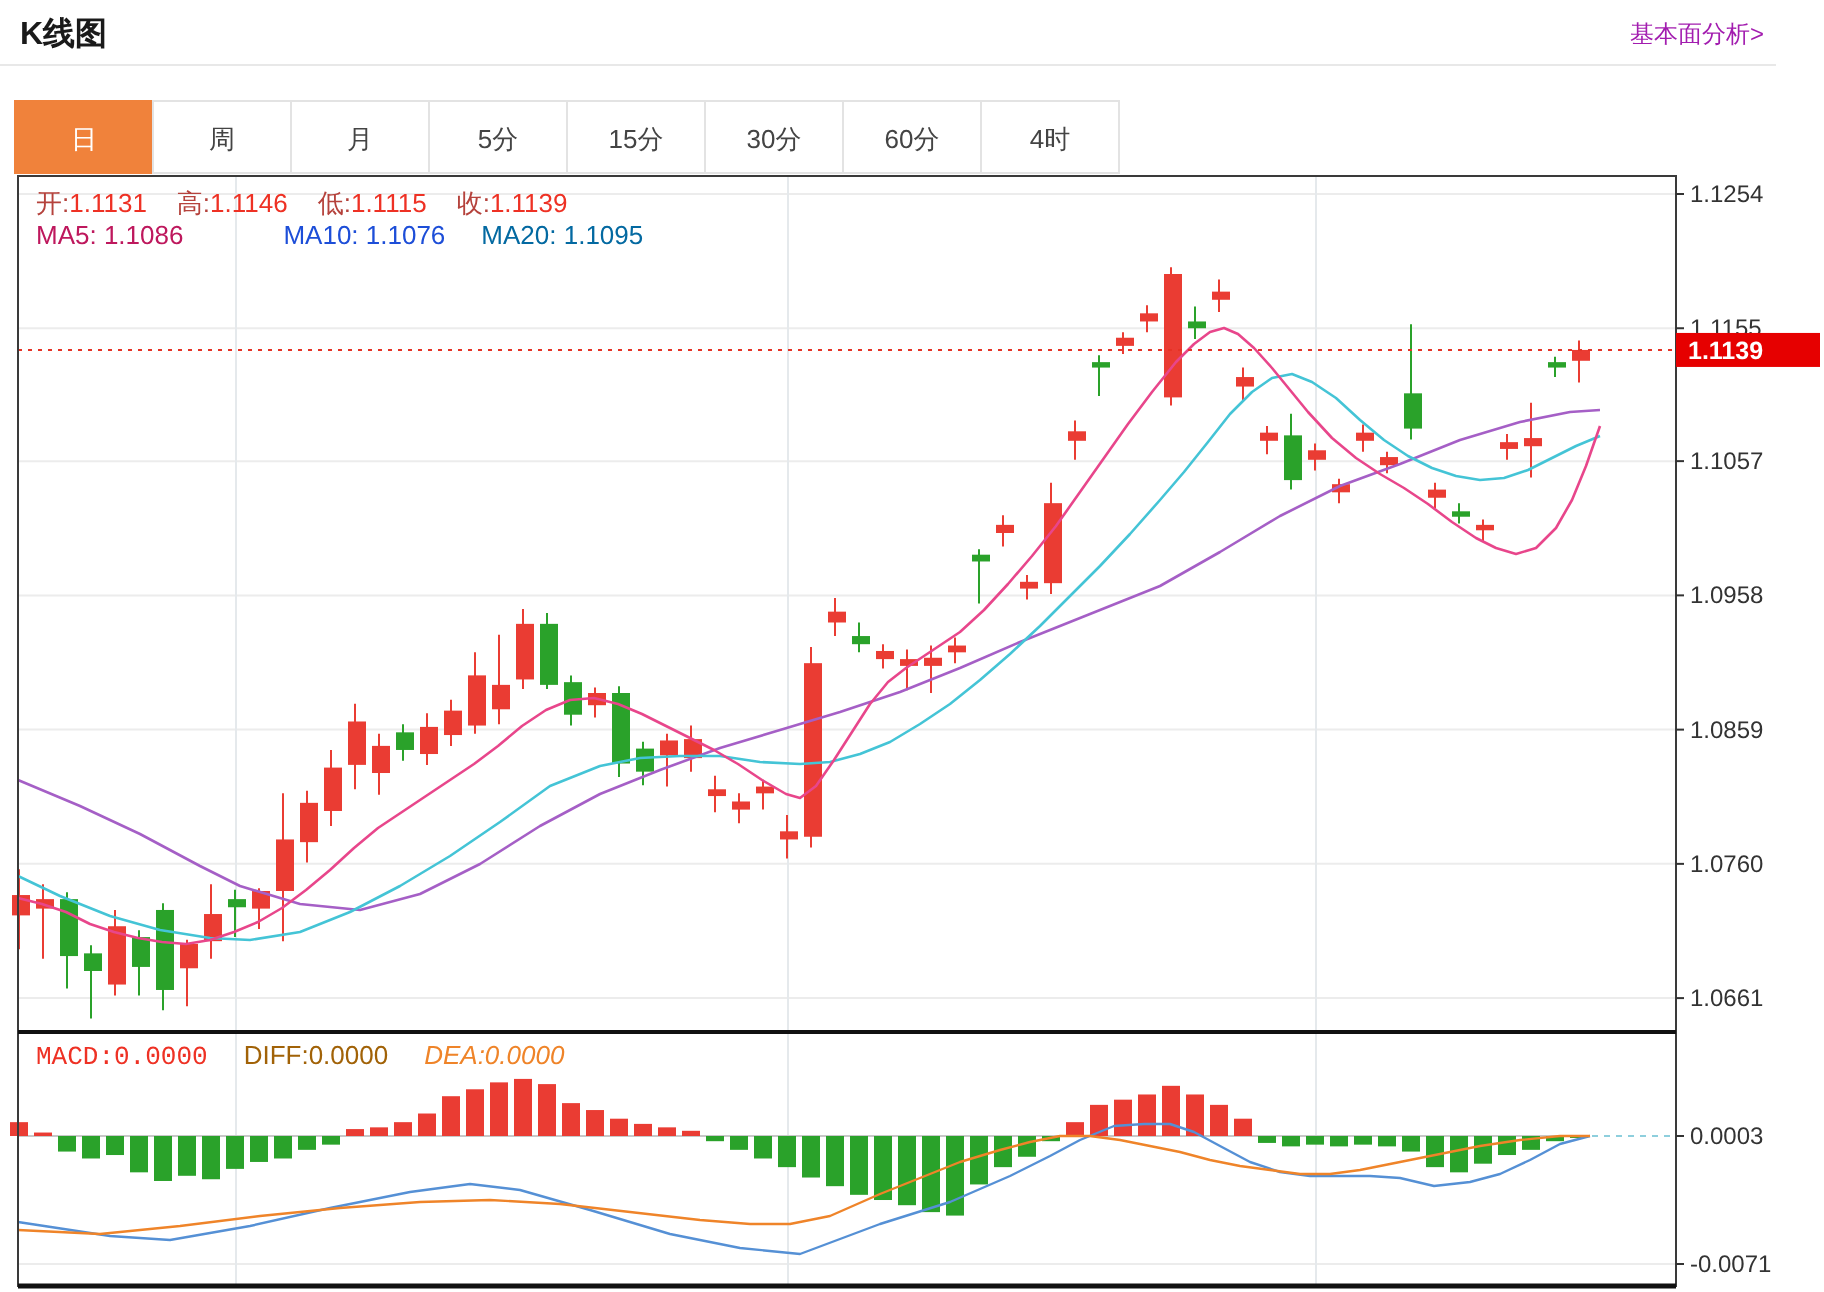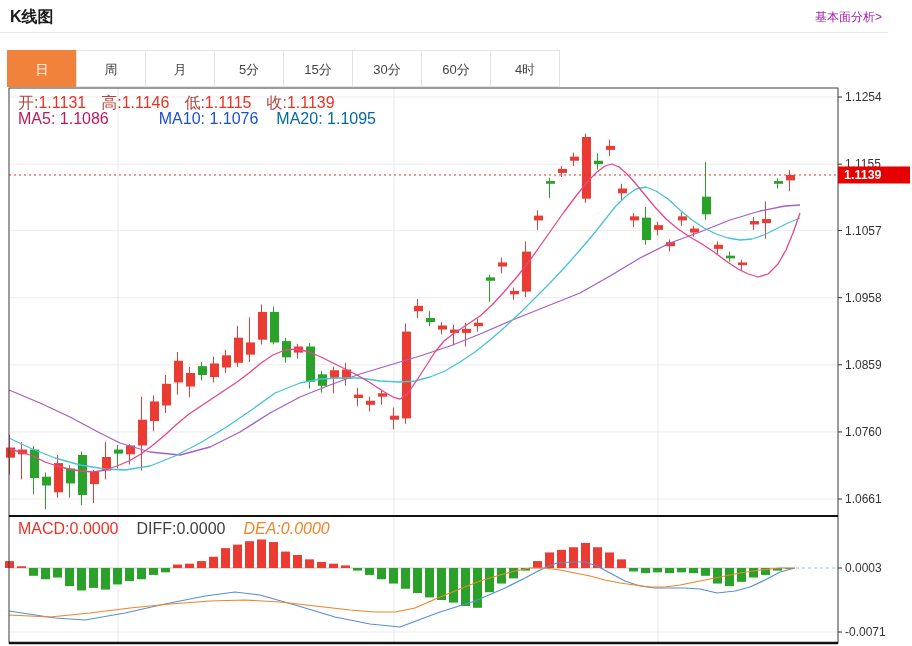--- a/index.html
+++ b/index.html
@@ -7,21 +7,21 @@
        font-family:"Liberation Sans","DejaVu Sans",sans-serif;}
   #header{position:absolute;top:0;left:0;width:888px;height:32px;
           border-bottom:1px solid #e8e8e8;background:#fff;z-index:5;}
   #page-title{position:absolute;left:10px;top:7px;font-size:16px;font-weight:bold;color:#1a1a1a;}
   #fundamental-link{position:absolute;right:6px;top:9px;font-size:12px;color:#a21caf;text-decoration:none;cursor:pointer;}
   #tabbar{position:absolute;top:50px;left:8px;display:flex;z-index:5;}
   .tab{width:70px;height:37px;line-height:37px;text-align:center;font-size:13px;color:#444;
        background:#fff;border:1px solid #e3e3e3;margin-left:-1px;box-sizing:border-box;cursor:pointer;}
   .tab.active{background:#f0823b;border-color:#f0823b;color:#fff;}
   #chart-svg{position:absolute;top:0;left:0;z-index:1;}
-  .overlay-row{position:absolute;z-index:3;font-size:16px;white-space:nowrap;}
+  .overlay-row{position:absolute;z-index:3;font-size:13px;white-space:nowrap;}
   #ohlc-row{left:18px;top:93px;}
   #ma-row{left:18px;top:110px;}
   #macd-row{left:18px;top:520px;}
   .ohlc-group{margin-right:15px;}
   .ma-item,.macd-item{margin-right:18px;}
 </style>
 </head>
 <body>
 
 <div id="header">
@@ -278,13 +278,13 @@
     <line x1="838" y1="568" x2="842" y2="568" stroke="#333333" stroke-width="1"></line>
     <text x="845" y="572" fill="#333333" font-size="12px">0.0003</text>
     <line x1="838" y1="632" x2="842" y2="632" stroke="#333333" stroke-width="1"></line>
     <text x="845" y="636" fill="#333333" font-size="12px">-0.0071</text>
     <rect x="838" y="166.47000000000043" width="72" height="17" fill="#e60000"></rect>
     <text x="844" y="179.47000000000043" fill="#ffffff" font-size="12.5px" font-weight="bold">1.1139</text>
   </svg>
 
 <div id="ohlc-row" class="overlay-row"><span class="ohlc-group"><span class="" style="color: rgb(181, 66, 60);">开:</span><span class="" style="color: rgb(238, 49, 36);">1.1131</span></span><span class="ohlc-group"><span class="" style="color: rgb(181, 66, 60);">高:</span><span class="" style="color: rgb(238, 49, 36);">1.1146</span></span><span class="ohlc-group"><span class="" style="color: rgb(181, 66, 60);">低:</span><span class="" style="color: rgb(238, 49, 36);">1.1115</span></span><span class="ohlc-group"><span class="" style="color: rgb(181, 66, 60);">收:</span><span class="" style="color: rgb(238, 49, 36);">1.1139</span></span></div>
 <div id="ma-row" class="overlay-row"><span class="ma-item" style="color: #be185d;">MA5: 1.1086</span><span class="ma-item" style="color: #1d4ed8; margin-left: 32px;">MA10: 1.1076</span><span class="ma-item" style="color: #0369a1;">MA20: 1.1095</span></div>
-<div id="macd-row" class="overlay-row"><span class="macd-item" style="color: rgb(238, 49, 36);">MACD:0.0000</span><span class="macd-item" style="color: #404040;">DIFF:0.0000</span><span class="macd-item" style="color: rgb(239, 132, 41); font-style: italic;">DEA:0.0000</span></div>
+<div id="macd-row" class="overlay-row"><span class="macd-item" style="color: rgb(238, 49, 36); font-family: Liberation Mono, monospace;">MACD:0.0000</span><span class="macd-item" style="color: #a16207;">DIFF:0.0000</span><span class="macd-item" style="color: rgb(239, 132, 41); font-style: italic;">DEA:0.0000</span></div>
 
 </body></html>

